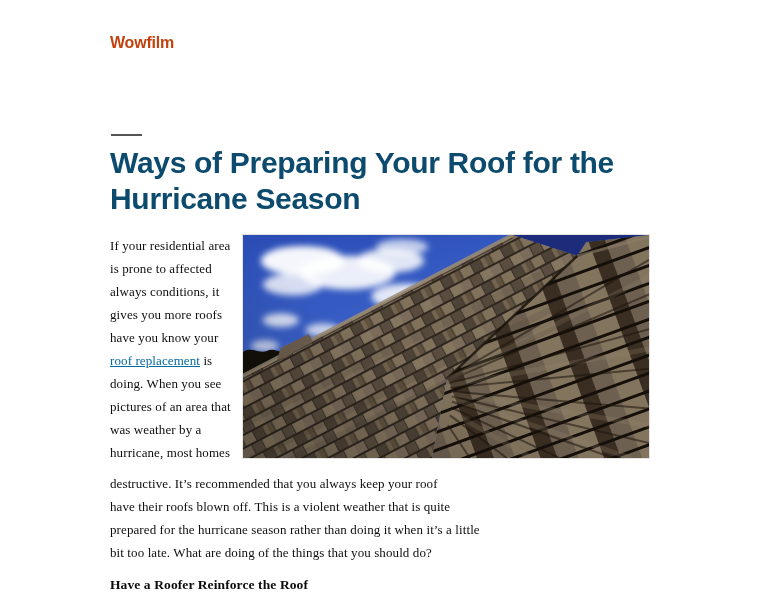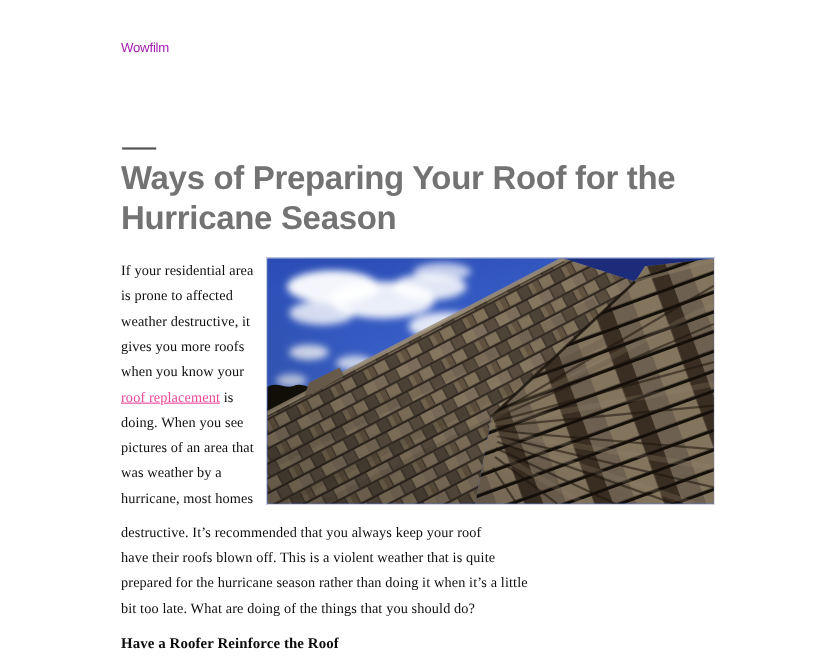--- a/index.html
+++ b/index.html
@@ -13,44 +13,44 @@
     overflow: hidden;
     font-family: "Liberation Serif", serif;
     color: #0e0e0e;
   }
   .page {
     width: 540px;
     margin: 0 0 0 110px;
   }
   .site-title {
     font-family: "Liberation Sans", sans-serif;
-    font-weight: 400;
-    font-size: 12px;
+    font-weight: 700;
+    font-size: 16px;
     line-height: 20px;
     letter-spacing: -0.2px;
-    color: #a21caf;
+    color: #c2410c;
     margin-top: 33px;
     cursor: pointer;
     display: inline-block;
   }
   hr.accent {
     border: 0;
     width: 31px;
     height: 2px;
     background: #555555;
     margin: 81px 0 0 1px;
     display: block;
   }
   h1.article-title {
     font-family: "Liberation Sans", sans-serif;
     font-weight: 700;
     font-size: 30px;
     line-height: 36px;
     letter-spacing: -0.3px;
-    color: #737373;
+    color: #0c4a6e;
     margin: 9px 0 0 0;
   }
   .para {
     position: relative;
     margin-top: 17px;
     font-size: 13px;
     line-height: 23px;
     letter-spacing: 0.1px;
   }
   .photo {
@@ -72,21 +72,21 @@
   }
   .full {
     margin-top: 8px;
   }
   .full .ln {
     height: 23px;
     line-height: 23px;
     white-space: nowrap;
   }
   a.lk {
-    color: #ec4899;
+    color: #0369a1;
     cursor: pointer;
   }
   h2.section-heading {
     font-family: "Liberation Serif", serif;
     font-weight: 700;
     font-size: 13.5px;
     line-height: 23px;
     letter-spacing: 0.1px;
     color: #0c0c0c;
     margin: 9px 0 0 0;
@@ -210,23 +210,23 @@
               <line x1="40" y1="230" x2="330" y2="85" stroke-width="5"></line>
             </g>
 
             <rect width="408" height="225" fill="url(#vg)"></rect>
           </svg>
         </div>
 
         <div class="narrow">
           <div class="ln">If your residential area</div>
           <div class="ln">is prone to affected</div>
-          <div class="ln">weather destructive, it</div>
+          <div class="ln">always conditions, it</div>
           <div class="ln">gives you more roofs</div>
-          <div class="ln">when you know your</div>
+          <div class="ln">have you know your</div>
           <div class="ln"><a class="lk" href="#">roof replacement</a><span> is</span></div>
           <div class="ln">doing. When you see</div>
           <div class="ln">pictures of an area that</div>
           <div class="ln">was weather by a</div>
           <div class="ln">hurricane, most homes</div>
         </div>
 
         <div class="full">
           <div class="ln">destructive. It’s recommended that you always keep your roof</div>
           <div class="ln">have their roofs blown off. This is a violent weather that is quite</div>

